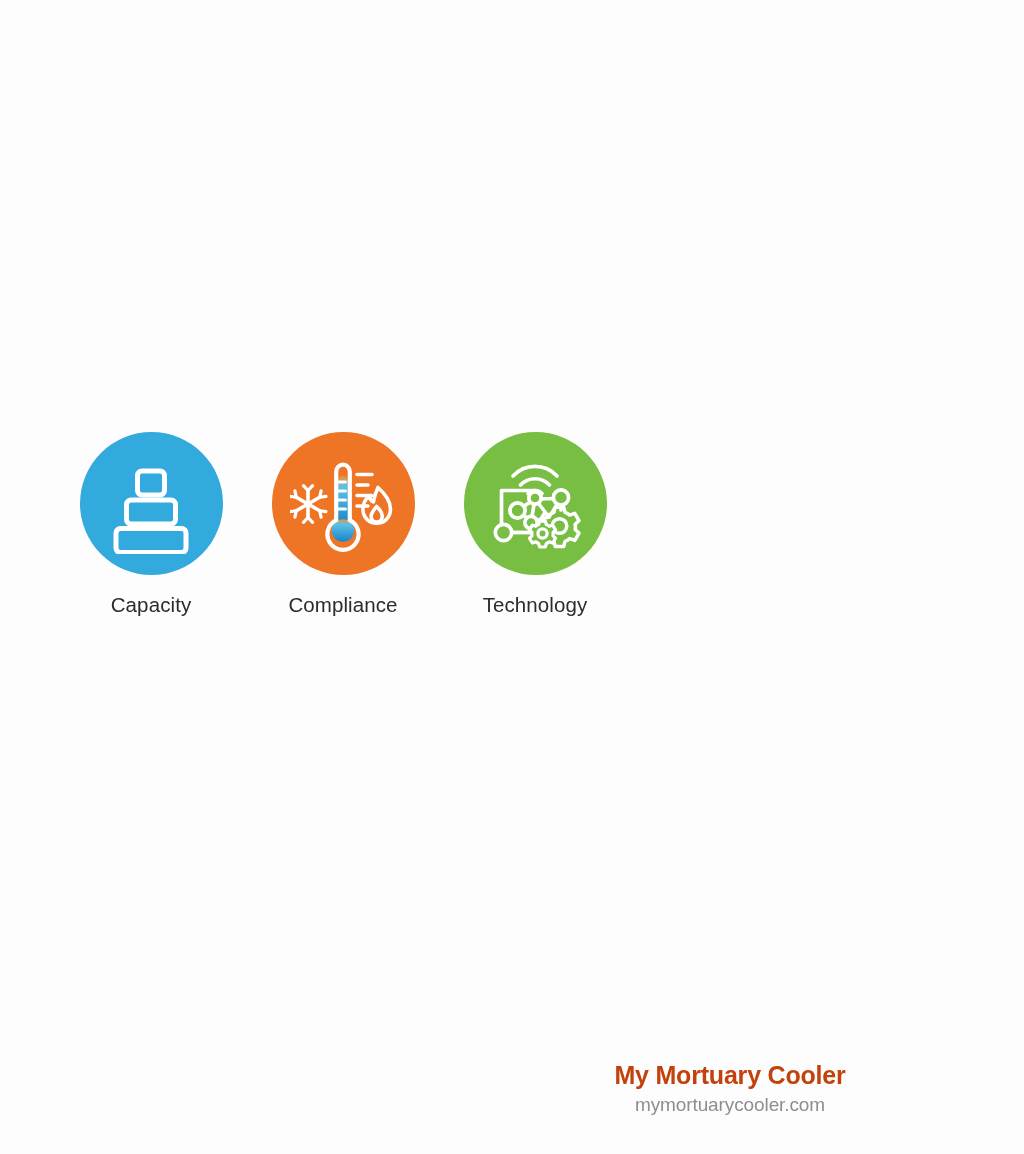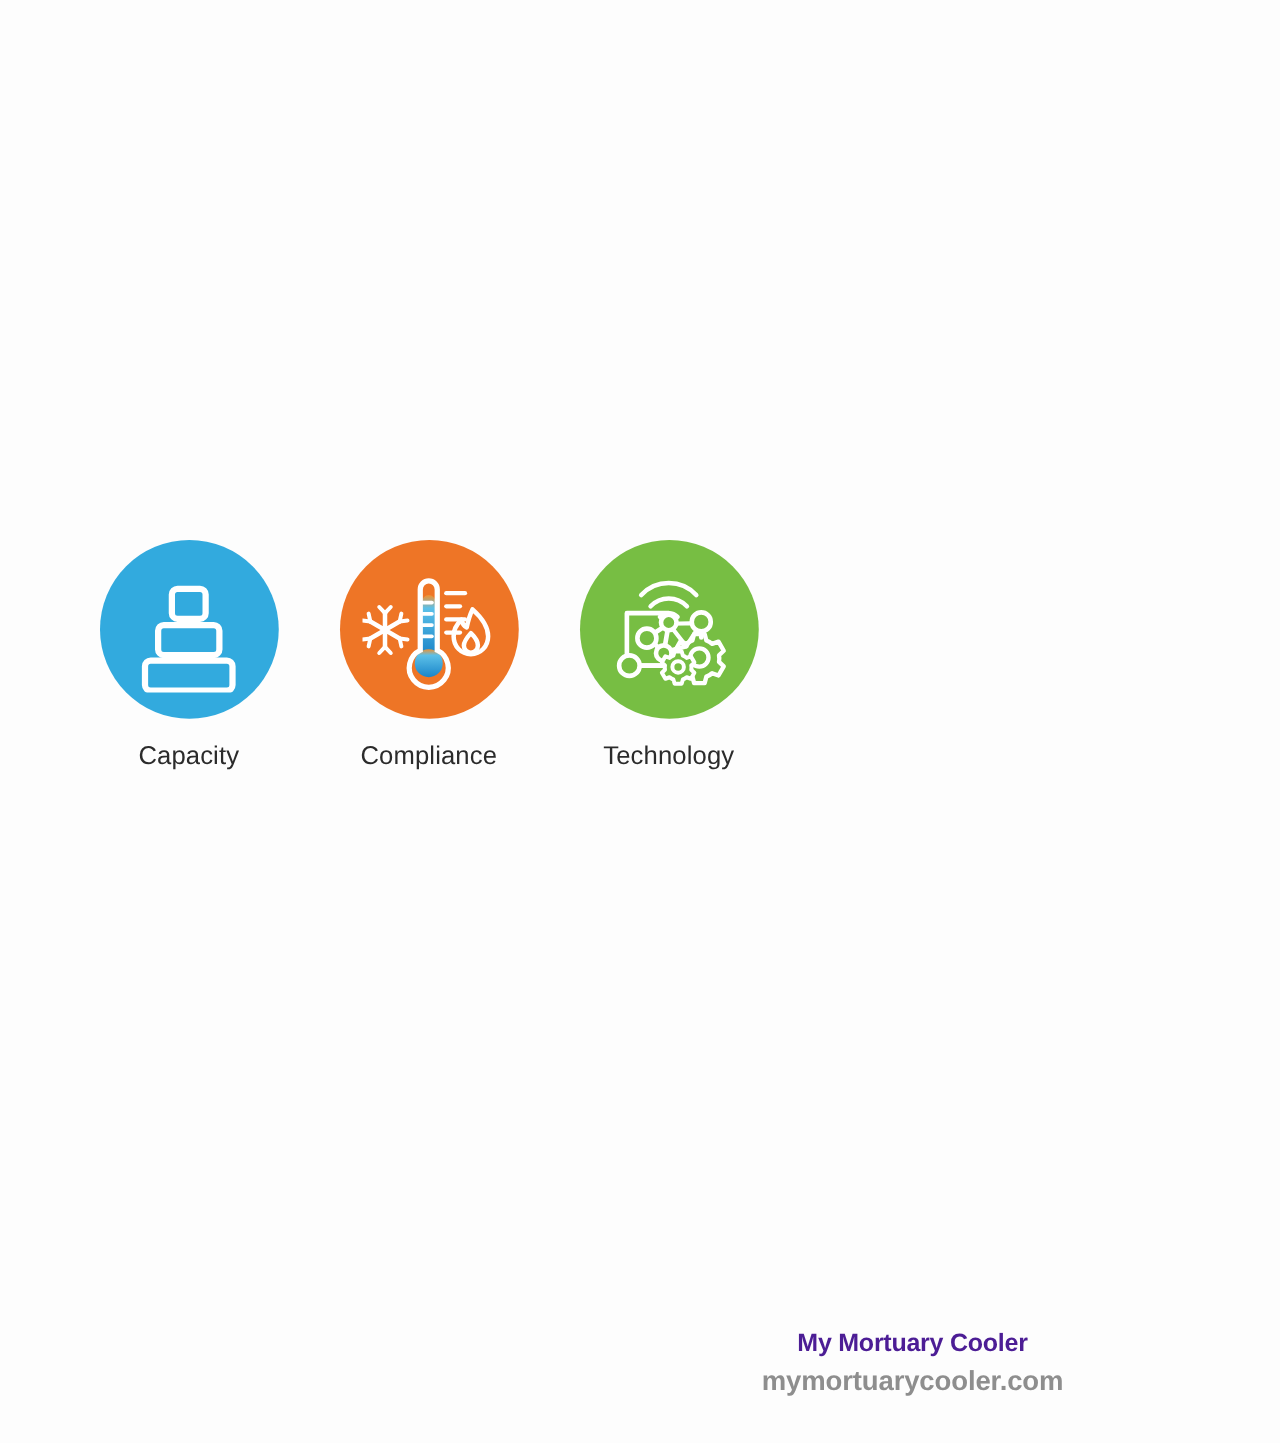--- a/index.html
+++ b/index.html
@@ -61,30 +61,30 @@
 
   
   #brand-footer {
     position: absolute;
     right: 124px;
     top: 1060px;
     text-align: center;
     width: 340px;
   }
   #brand-name {
-    font-size: 20px;
+    font-size: 25px;
     font-weight: bold;
-    color: #4c1d95;
+    color: #c2410c;
     line-height: 31px;
     letter-spacing: -0.2px;
     white-space: nowrap;
   }
   #brand-url {
-    font-size: 22px;
-    font-weight: 700;
+    font-size: 19px;
+    font-weight: 400;
     color: #8e8e8e;
     line-height: 25px;
     letter-spacing: -0.1px;
     white-space: nowrap;
     margin-top: 1px;
   }
 </style>
 </head>
 <body style="background: rgb(253, 253, 253);">
 

